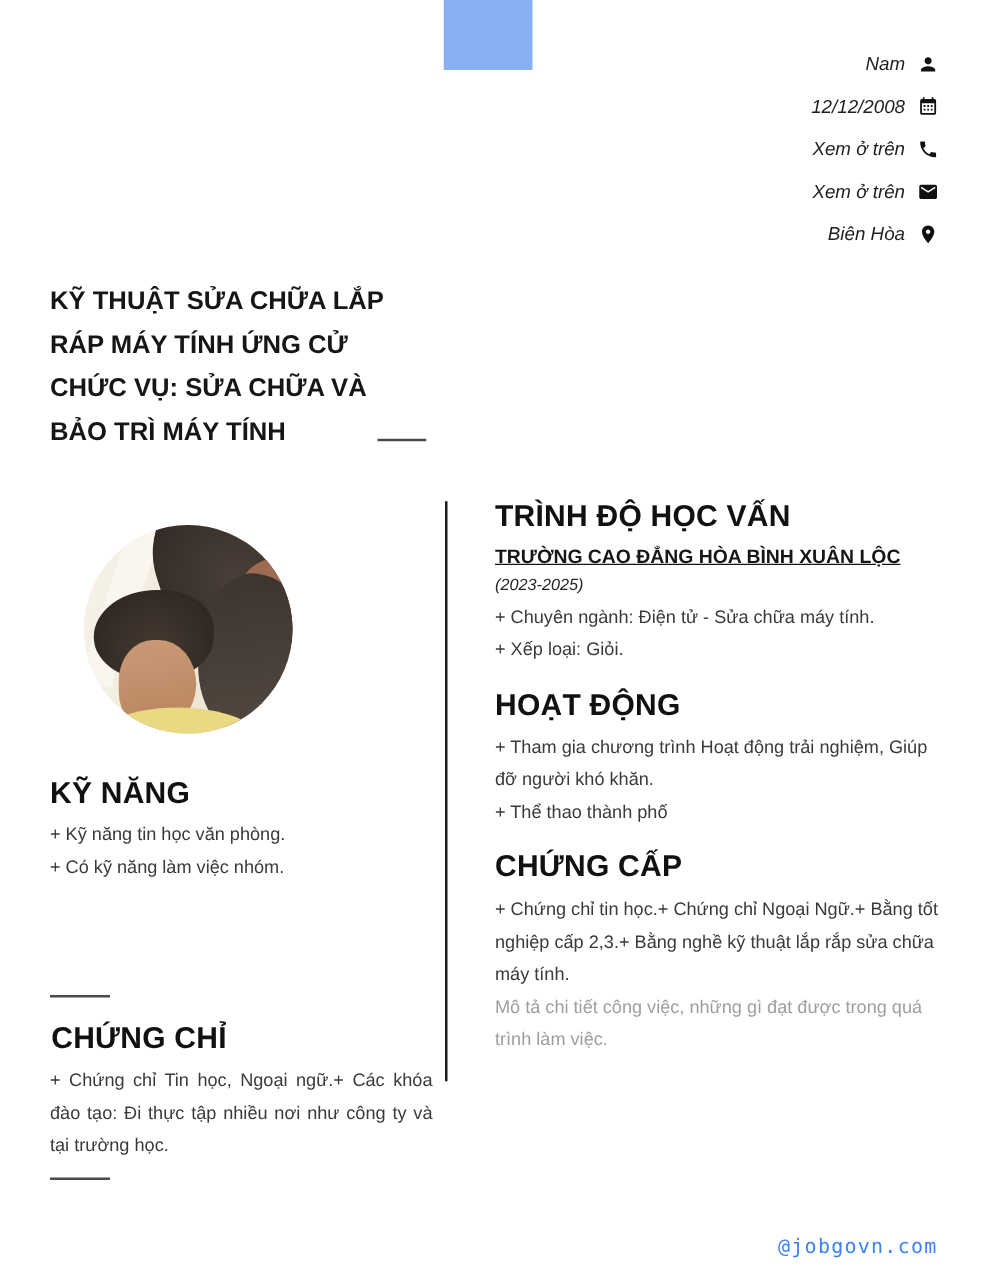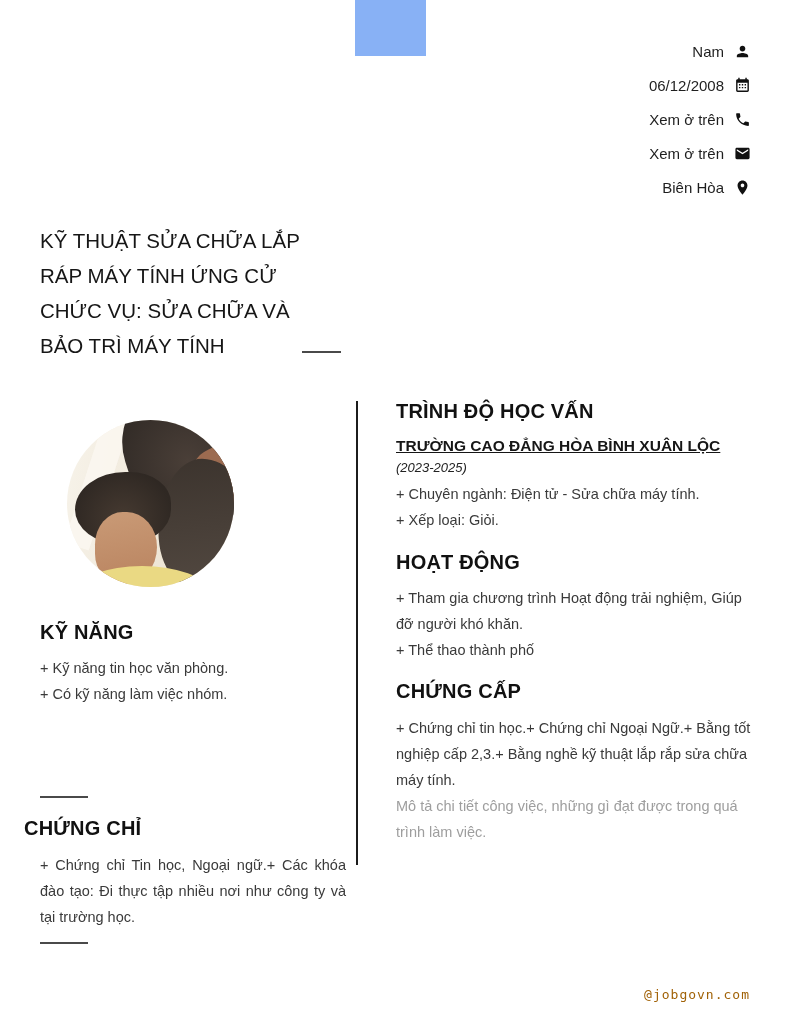--- a/index.html
+++ b/index.html
@@ -15,38 +15,38 @@
   
   .accent-rect {
     position:absolute; left:355px; top:0; width:71px; height:56px;
     background:#88b1f5;
   }
 
   
   .contact { position:absolute; top:34px; right:39px; }
   .contact-row {
     display:flex; justify-content:flex-end; align-items:center;
-    height:34px; gap:10px;
+    height:34px; gap:10px;font-style:italic;
   }
   .contact-row .label { font-size:15px; color:#1f1f1f; }
   .contact-row .cicon { width:17px; height:17px; display:inline-flex; }
   .contact-row .cicon svg { width:17px; height:17px; fill:#111; }
 
   
   .name {
     position:absolute; left:28px; top:70px; width:407px;
     text-align:right;
     font-size:39px; font-weight:bold; line-height:55px;
     color:#161616; letter-spacing:0.5px;
   }
 
   
   .job-title {
     position:absolute; left:40px; top:223px; width:272px;
-    font-size:20.5px; font-weight:normal; line-height:35px;
+    font-size:20.5px; font-weight:bold; line-height:35px;
     color:#161616;
   }
   .title-line {
     position:absolute; left:302px; top:351px; width:39px; height:2px;
     background:#4a4a4a;
   }
 
   
   .photo {
     position:absolute; left:67px; top:420px; width:167px; height:167px;
@@ -84,26 +84,26 @@
     background:linear-gradient(170deg,#c99a76,#b9835f);
     border-radius:48% 52% 55% 45%;
   }
   .photo .shirt {
     position:absolute; left:10px; top:146px; width:130px; height:50px;
     background:#ead983; border-radius:50% 50% 0 0;
   }
 
   
   .sec-heading {
-    font-size:20px; font-weight:bold; color:#111; letter-spacing:0.2px;
+    font-size:24px; font-weight:bold; color:#111; letter-spacing:0.2px;
   }
   .left-skills-h { position:absolute; left:40px; top:621px; }
   .left-skills   { position:absolute; left:40px; top:655px; width:306px; }
   .body-text { font-size:14.5px; line-height:26px; color:#3a3a3a; }
-  .left-certs-h  { position:absolute; left:24px; top:817px; }
+  .left-certs-h  { position:absolute; left:41px; top:817px; }
   .left-certs    { position:absolute; left:40px; top:852px; width:306px; text-align:justify; }
   .divider {
     position:absolute; left:40px; width:48px; height:2px; background:#4a4a4a;
   }
   .div-1 { top:796px; }
   .div-2 { top:942px; }
 
   
   .v-rule {
     position:absolute; left:356px; top:401px; width:2px; height:464px;
@@ -124,41 +124,41 @@
   .act-h   { position:absolute; left:396px; top:551px; }
   .act-items { position:absolute; left:396px; top:585px; width:358px; }
   .deg-h   { position:absolute; left:396px; top:680px; }
   .deg-items { position:absolute; left:396px; top:715px; width:358px; }
   .deg-note { color:#9e9e9e; }
 
   
   .watermark {
     position:absolute; right:40px; top:987px;
     font-family:"DejaVu Sans Mono",monospace;
-    font-size:13px; color:#a16207; letter-spacing:1px;
+    font-size:16px; color:#3b82f6; letter-spacing:1px;
   }
 </style>
 </head>
 <body>
 
 <div class="page">
 
   <div class="accent-rect"></div>
 
   <div class="contact">
     <div class="contact-row">
       <span class="label">Nam</span>
       <span class="cicon">
         <svg viewBox="0 0 24 24">
             <path d="M12 12c2.21 0 4-1.79 4-4s-1.79-4-4-4-4 1.79-4 4 1.79 4 4 4zm0 2c-2.67 0-8 1.34-8 4v2h16v-2c0-2.66-5.33-4-8-4z"></path>
           </svg>
       </span>
     </div>
     <div class="contact-row">
-      <span class="label">06/12/2008</span>
+      <span class="label">12/12/2008</span>
       <span class="cicon">
         <svg viewBox="0 0 24 24">
             <path d="M19 3h-1V1h-2v2H8V1H6v2H5c-1.1 0-2 .9-2 2v14c0 1.1.9 2 2 2h14c1.1 0 2-.9 2-2V5c0-1.1-.9-2-2-2zm0 16H5V8h14v11zM7 10h2v2H7zm4 0h2v2h-2zm4 0h2v2h-2zM7 14h2v2H7zm4 0h2v2h-2zm4 0h2v2h-2z"></path>
           </svg>
       </span>
     </div>
     <div class="contact-row">
       <span class="label">Xem ở trên</span>
       <span class="cicon">
         <svg viewBox="0 0 24 24">

